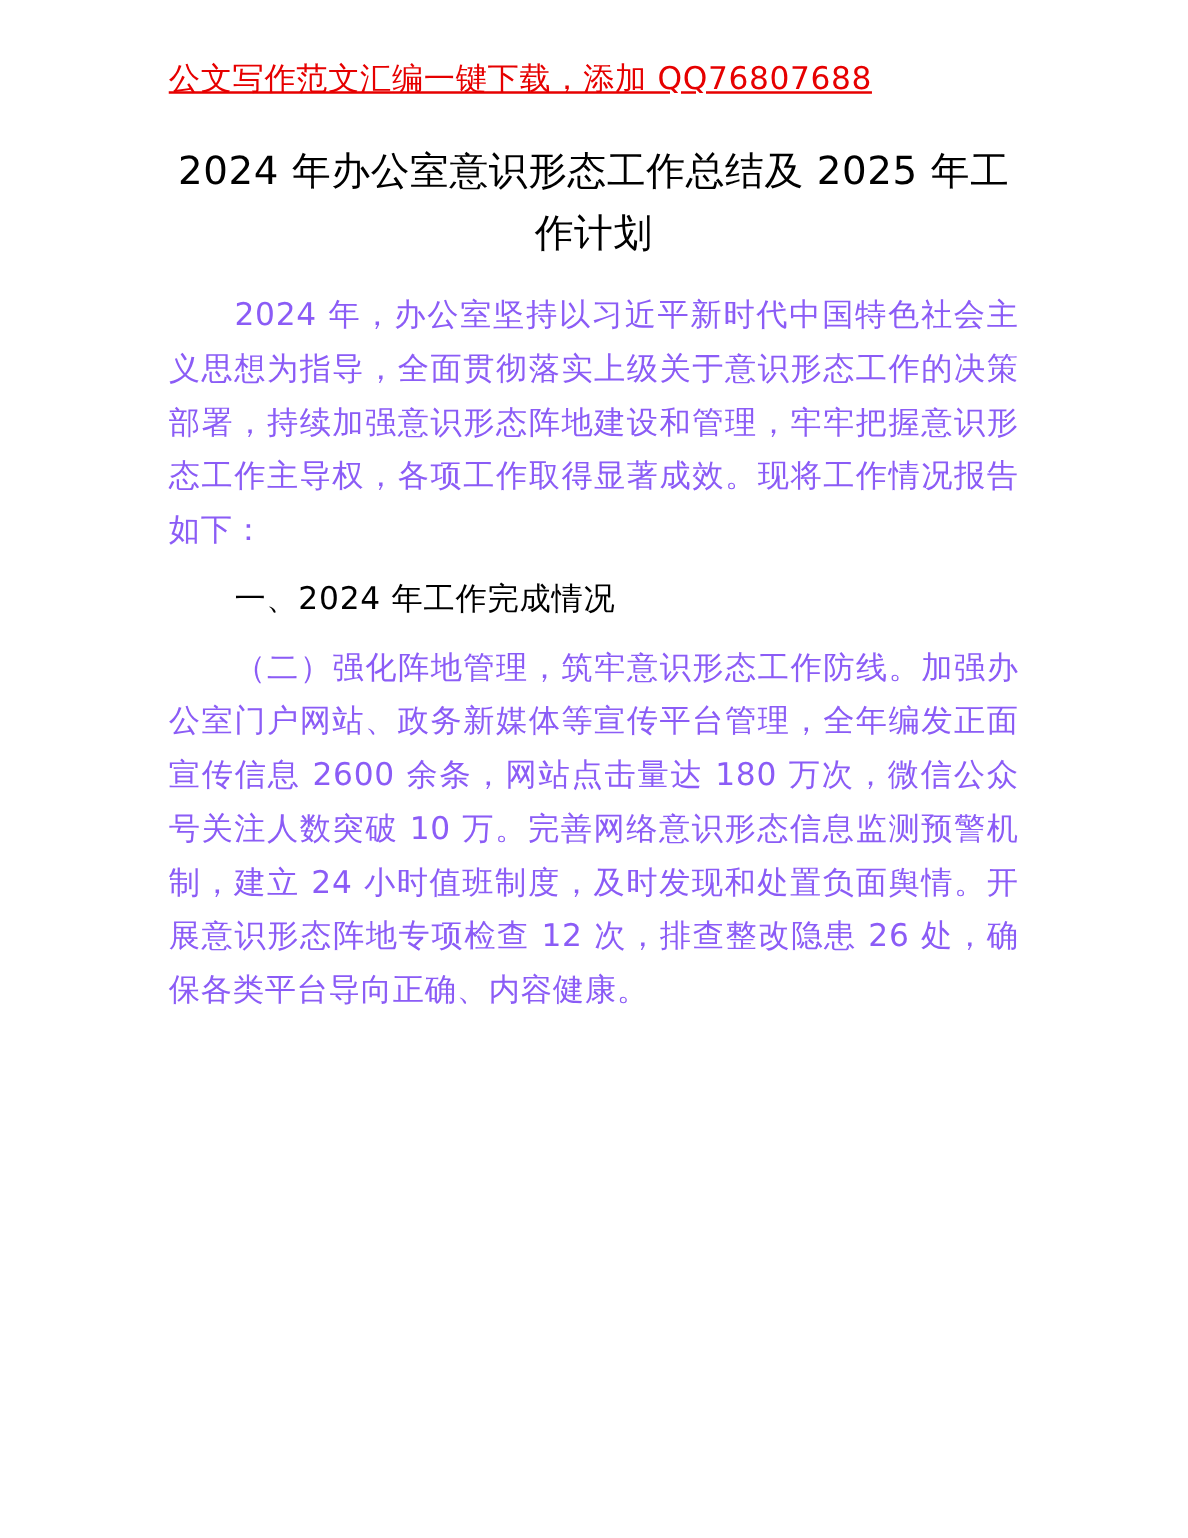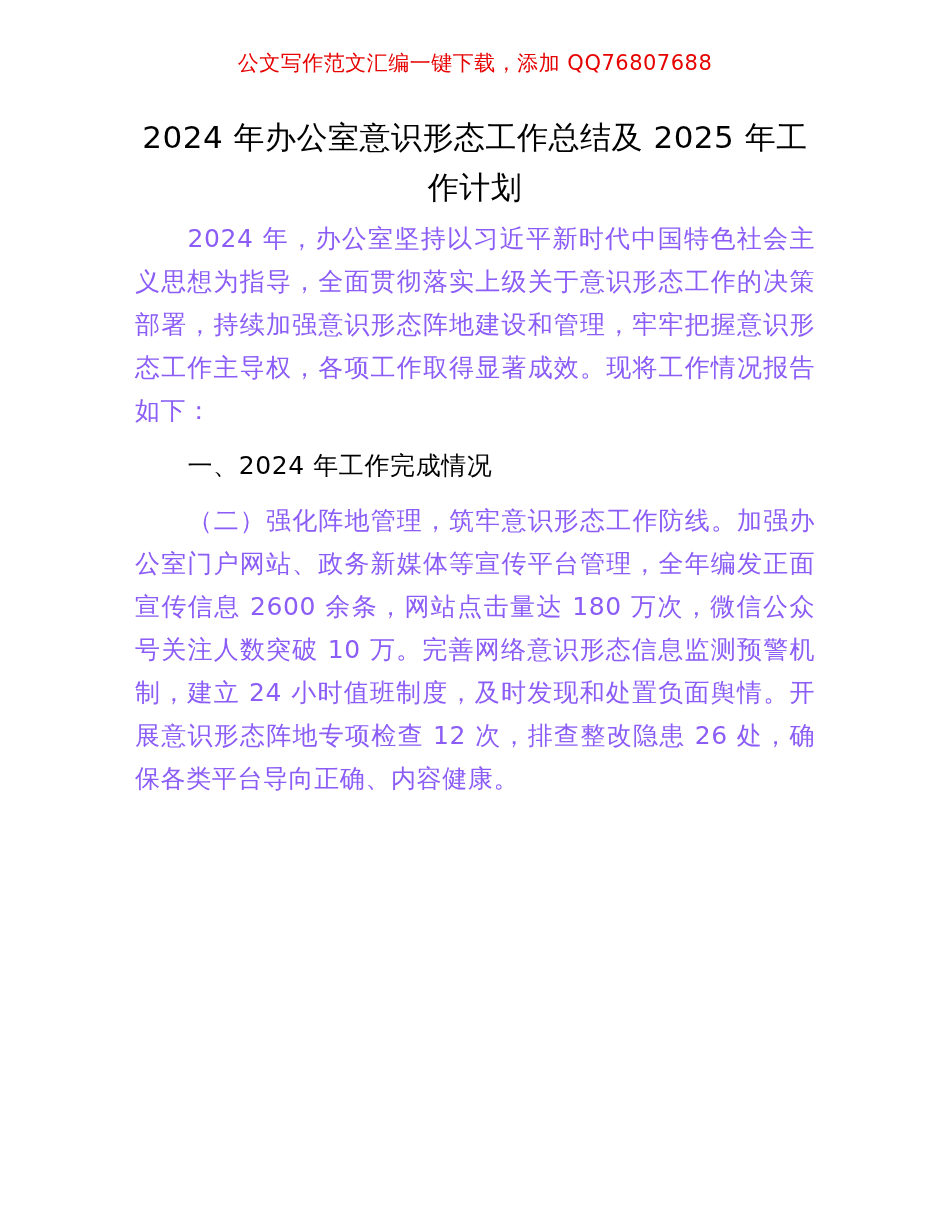--- a/index.html
+++ b/index.html
@@ -15,28 +15,29 @@
     overflow: hidden;
   }
   .page {
     box-sizing: border-box;
     width: 950px;
     height: 1230px;
     padding: 50px 135px 0 135px;
     background: #ffffff;
   }
   .banner {
-    text-align: center;
-    font-size: 21px;
+    text-align: left;
+    font-size: 25px;
     line-height: 26px;
     color: #e60000;
     letter-spacing: 0.5px;
+    text-decoration: underline;
   }
   .doc-title {
-    margin: 36px auto 5px auto;
+    margin: 36px auto 18px auto;
     max-width: 690px;
     text-align: center;
     font-size: 31px;
     line-height: 50px;
     font-weight: 400;
     color: #000000;
     letter-spacing: 0.5px;
   }
   .para {
     margin: 0 0 12px 0;

